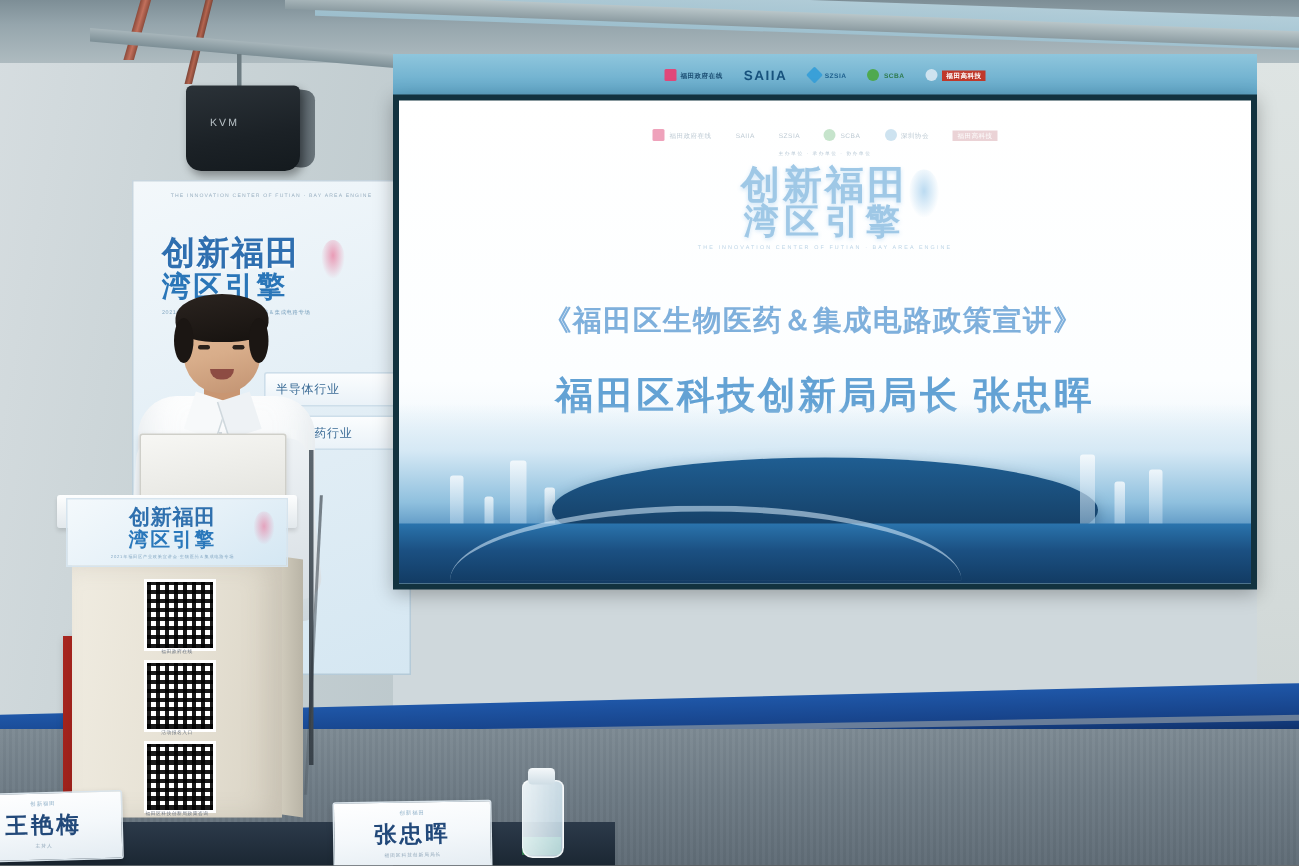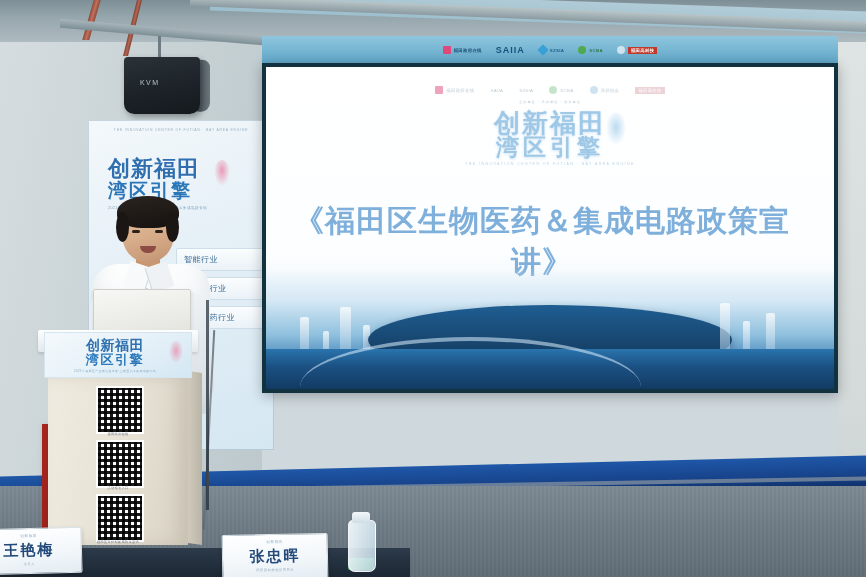--- a/index.html
+++ b/index.html
@@ -147,21 +147,21 @@
   .slide-logo-sub{font-size:3.6px;color:#bcd4e6;letter-spacing:1.4px;margin-top:3px;}
   .slide-logo-accent{
     position:absolute;left:calc(50% + 56px);top:2px;width:20px;height:32px;
     background:radial-gradient(ellipse at 50% 45%, rgba(180,215,240,.9), rgba(180,215,240,0) 72%);
     border-radius:48%;
   }
 
   .slide-title{
     position:absolute;left:0;right:16px;top:134px;text-align:center;
     font-family:"Liberation Serif",serif;font-weight:bold;
-    font-size:30px;color:#7fb0dc;letter-spacing:1px;
+    font-size:19px;color:#7fb0dc;letter-spacing:1px;
     text-shadow:0 1px 2px rgba(255,255,255,.7);
   }
   .slide-subtitle{
     position:absolute;left:0;right:0;top:180px;text-align:center;
     font-family:"Liberation Serif",serif;font-weight:bold;
     font-size:25px;color:#63a2d4;letter-spacing:2px;
   }
 
   
   .slide-city{
@@ -470,21 +470,20 @@
 
   <div class="left-banner"></div>
   <div class="left-banner-tagline">THE INNOVATION CENTER OF FUTIAN · BAY AREA ENGINE</div>
   <div class="lb-logo">
     <div class="lb-logo-main">创新福田</div>
     <div class="lb-logo-sub">湾区引擎</div>
     <div class="lb-small">2021年福田区产业政策宣讲会·生物医药＆集成电路专场</div>
   </div>
   <div class="lb-pink"></div>
   <div class="lb-list">
-    <div class="lb-list-item">智能行业</div>
     <div class="lb-list-item">半导体行业</div>
     <div class="lb-list-item">生物医药行业</div>
   </div>
 
   <div style="position:absolute;left:262px;top:36px;width:576px;height:28px;
               background:linear-gradient(180deg,#8fc6dd,#5fa6c8);display:flex;
               align-items:center;justify-content:center;gap:14px;">
     <div class="sp">
       <span class="sp-mark" style="background:#e0487a"></span>
       <span class="sp-text" style="color:#1c4f74;font-weight:bold">福田政府在线</span>
@@ -537,20 +536,21 @@
       <div class="slide-logo">
         <div style="position:relative;display:inline-block;">
           <div class="slide-logo-row slide-logo-r1">创新福田</div>
           <div class="slide-logo-row slide-logo-r2">湾区引擎</div>
           <div class="slide-logo-accent"></div>
         </div>
         <div class="slide-logo-sub">THE INNOVATION CENTER OF FUTIAN · BAY AREA ENGINE</div>
       </div>
 
       <div class="slide-title">《福田区生物医药＆集成电路政策宣讲》</div>
+      <div class="slide-subtitle">福田区科技创新局局长  张忠晖</div>
 
       <div class="slide-city">
         <div class="city-sky"></div>
         <div class="tower" style="left:6%;width:9px;height:48px;"></div>
         <div class="tower" style="left:10%;width:6px;height:34px;"></div>
         <div class="tower" style="left:13%;width:11px;height:58px;"></div>
         <div class="tower" style="left:17%;width:7px;height:40px;"></div>
         <div class="city-ellipse-top"></div>
         <div class="city-ellipse"></div>
         <div class="tower" style="left:80%;width:10px;height:62px;"></div>

